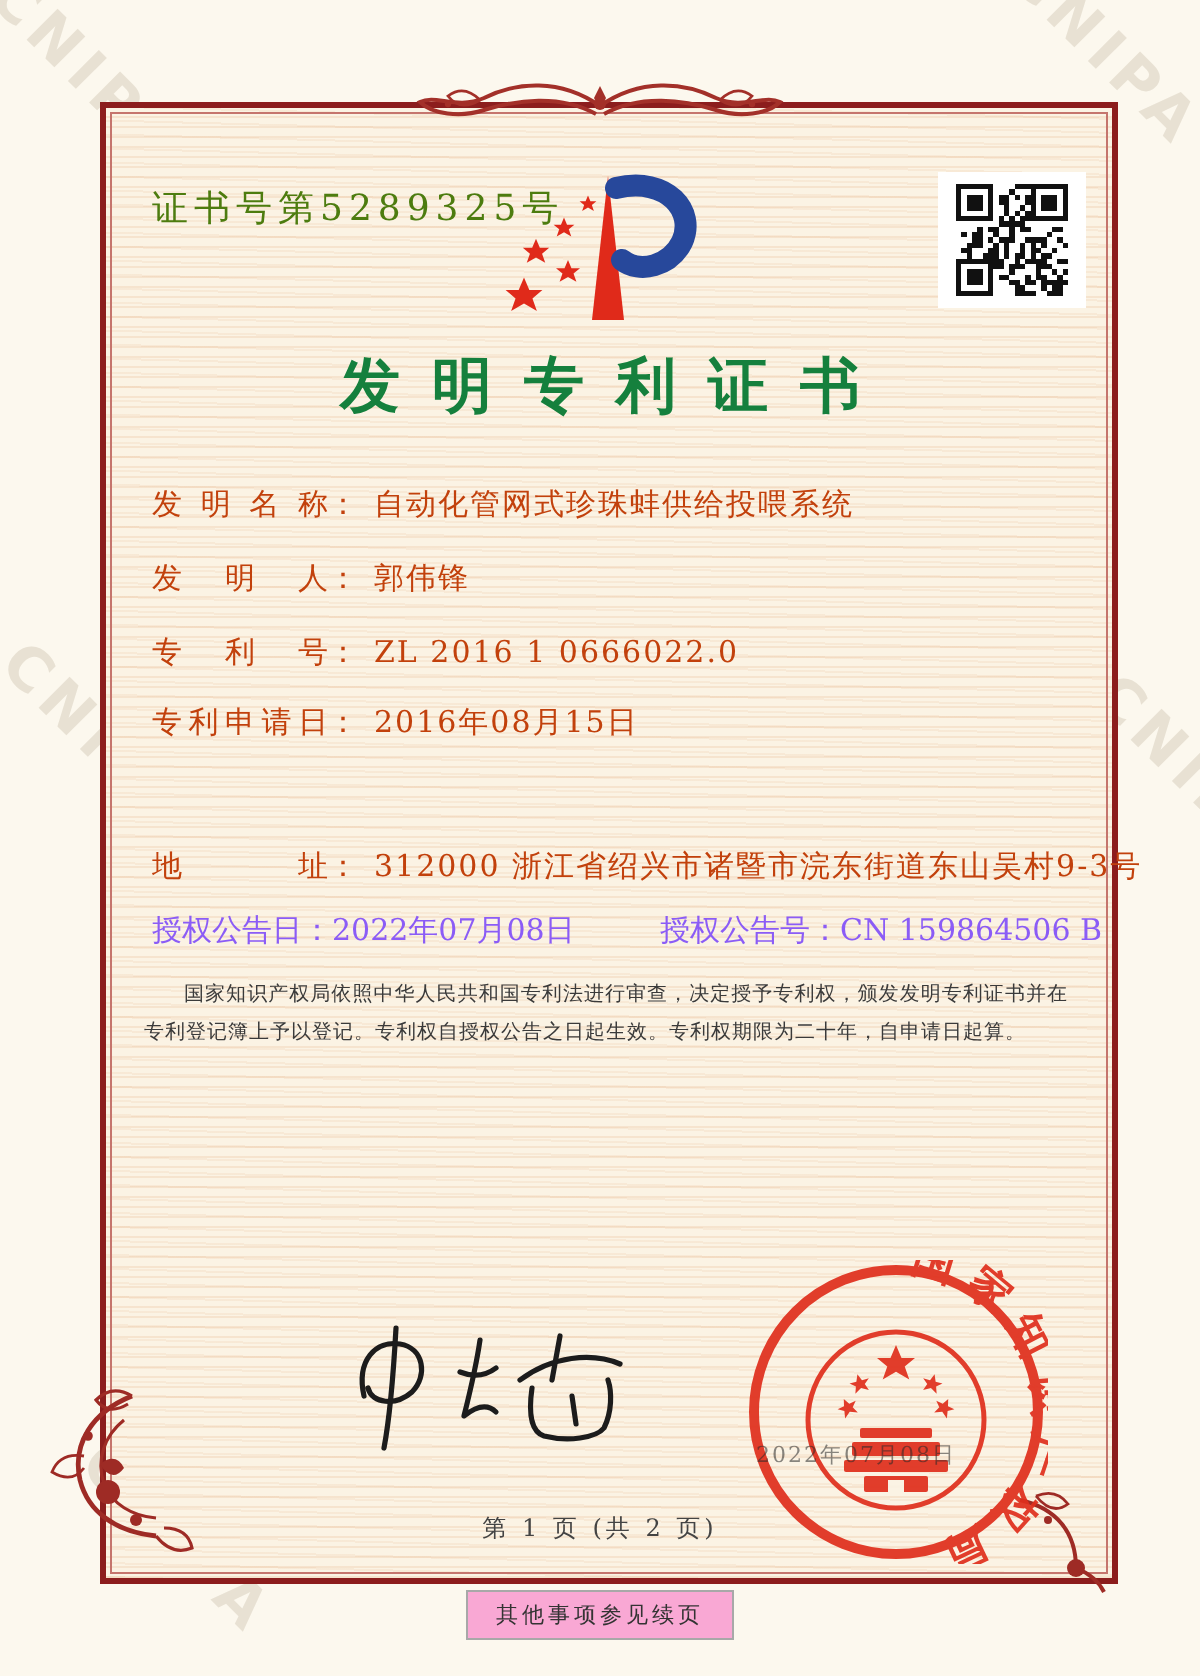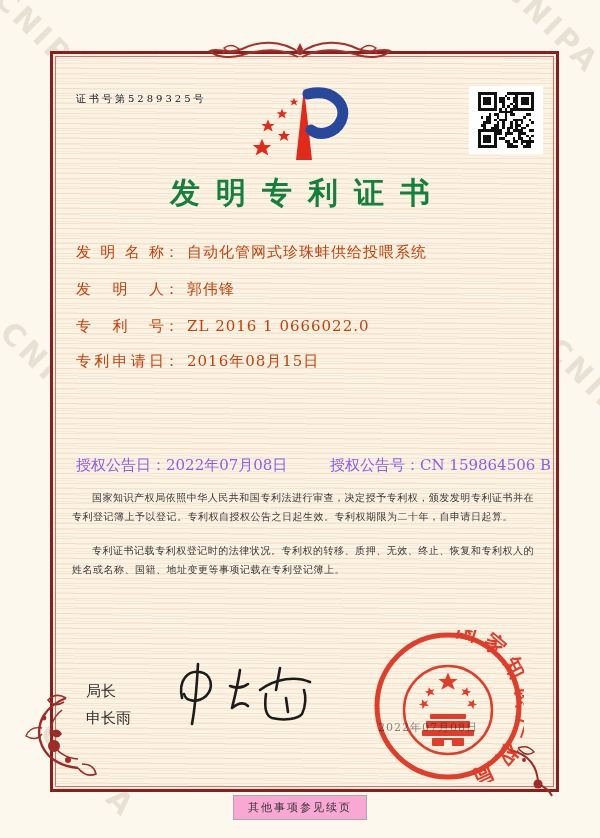--- a/index.html
+++ b/index.html
@@ -24,21 +24,21 @@
       repeating-linear-gradient(1.5deg, rgba(226,166,118,0.13) 0px, rgba(226,166,118,0.13) 1px, transparent 1px, transparent 7px),
       #fbf3e4;
   }
   .frame:after{
     content:"";position:absolute;left:2px;top:2px;right:2px;bottom:2px;
     border:1px solid #c5756d;pointer-events:none;
   }
   .ornament{position:absolute;pointer-events:none;}
   
   .cert-no{
-    position:absolute;left:76px;top:92px;font-size:10px;letter-spacing:3px;color:#0f172a;
+    position:absolute;left:76px;top:92px;font-size:18px;letter-spacing:3px;color:#4d7c0f;
   }
   .logo{position:absolute;left:238px;top:84px;width:124px;height:80px;}
   .qr-pad{position:absolute;left:469px;top:86px;width:74px;height:68px;background:#ffffff;}
   .qr{position:absolute;left:478px;top:92px;width:56px;height:56px;}
   .title{
     position:absolute;left:0;top:173px;width:600px;text-align:center;
     font-size:30px;font-weight:bold;letter-spacing:16px;color:#15803d;text-indent:16px;
   }
   
   .row{position:absolute;left:76px;font-size:15px;color:#c2410c;white-space:nowrap;}
@@ -375,35 +375,33 @@
   </div>
   <div class="row" style="top:280px;">
     <span class="lbl">发明人</span><span class="colon">：</span><span class="val">郭伟锋</span>
   </div>
   <div class="row" style="top:317px;">
     <span class="lbl">专利号</span><span class="colon">：</span><span class="val">ZL 2016 1 0666022.0</span>
   </div>
   <div class="row" style="top:352px;">
     <span class="lbl">专利申请日</span><span class="colon">：</span><span class="val">2016年08月15日</span>
   </div>
+  <div class="row" style="top:424px;">
+    <span class="lbl">地址</span><span class="colon">：</span><span class="val">312000 浙江省绍兴市诸暨市浣东街道东山吴村9-3号</span>
+  </div>
 
   <div class="row2" style="left:76px;top:456px;">
     <span>授权公告日</span><span class="colon">：</span><span>2022年07月08日</span>
   </div>
   <div class="row2" style="left:330px;top:456px;">
     <span>授权公告号</span><span class="colon">：</span><span>CN 159864506 B</span>
   </div>
 
   <p class="para" style="top:478px;">国家知识产权局依照中华人民共和国专利法进行审查，决定授予专利权，颁发发明专利证书并在专利登记簿上予以登记。专利权自授权公告之日起生效。专利权期限为二十年，自申请日起算。</p>
-  <p class="para" style="top:531px;">专利证书记载专利权登记时的法律状况。专利权的转移、质押、无效、终止、恢复和专利权人的姓名或名称、国籍、地址变更等事项记载在专利登记簿上。</p>
-
-  <div class="sig-block">
-    <div>局长</div>
-    <div>申长雨</div>
-  </div>
+
 
   <svg class="autograph" viewBox="0 0 150 70">
     <g stroke="#1c1c1c" stroke-width="2.6" fill="none" stroke-linecap="round" stroke-linejoin="round">
       <path d="M14,38 C10,20 20,10 32,12 C44,14 46,28 38,36 C30,43 18,42 16,34"></path>
       <path d="M30,4 C29,22 27,48 24,64"></path>
       <path d="M62,26 q10,4 18,-2"></path>
       <path d="M72,10 C70,24 66,40 64,48 q10,-8 16,-2"></path>
       <path d="M92,30 C108,18 128,16 142,22"></path>
       <path d="M112,8 l-4,22"></path>
       <path d="M98,34 c-2,14 0,22 6,24 c12,3 26,1 30,-4 c4,-8 4,-18 2,-24"></path>
@@ -429,15 +427,16 @@
       <use href="#sstar" transform="translate(100,74) scale(0.5) rotate(25)"></use>
       <rect x="58" y="84" width="36" height="5" rx="1"></rect>
       <rect x="54" y="91" width="44" height="7" rx="1"></rect>
       <rect x="50" y="100" width="52" height="6" rx="1"></rect>
       <rect x="60" y="108" width="32" height="8" rx="1"></rect>
       <rect x="72" y="110" width="8" height="6" fill="#fbf3e4"></rect>
     </g>
   </svg>
   <div class="seal-date">2022年07月08日</div>
 
+  <div class="page-num">第 1 页 (共 2 页)</div>
   <div class="note-box">其他事项参见续页</div>
 
 </div>
 
 </body></html>

